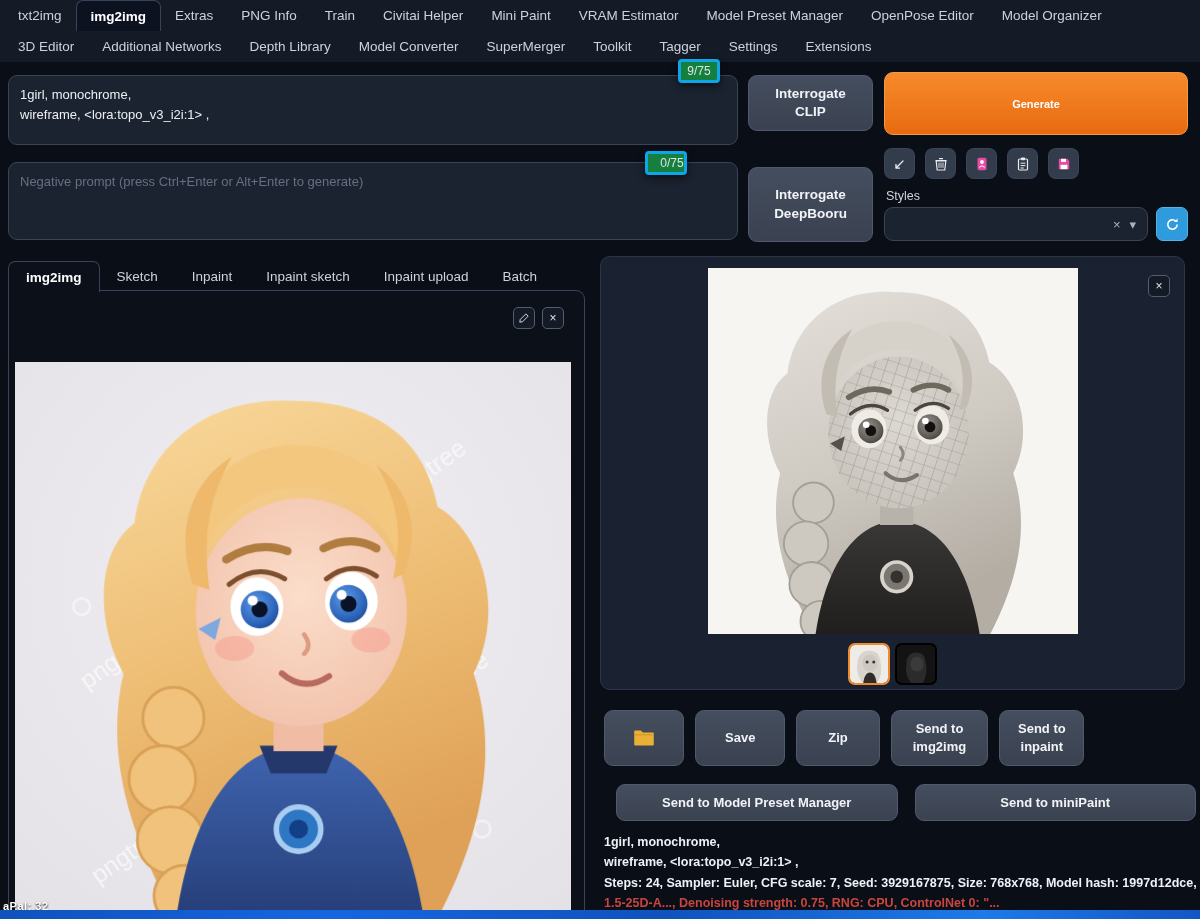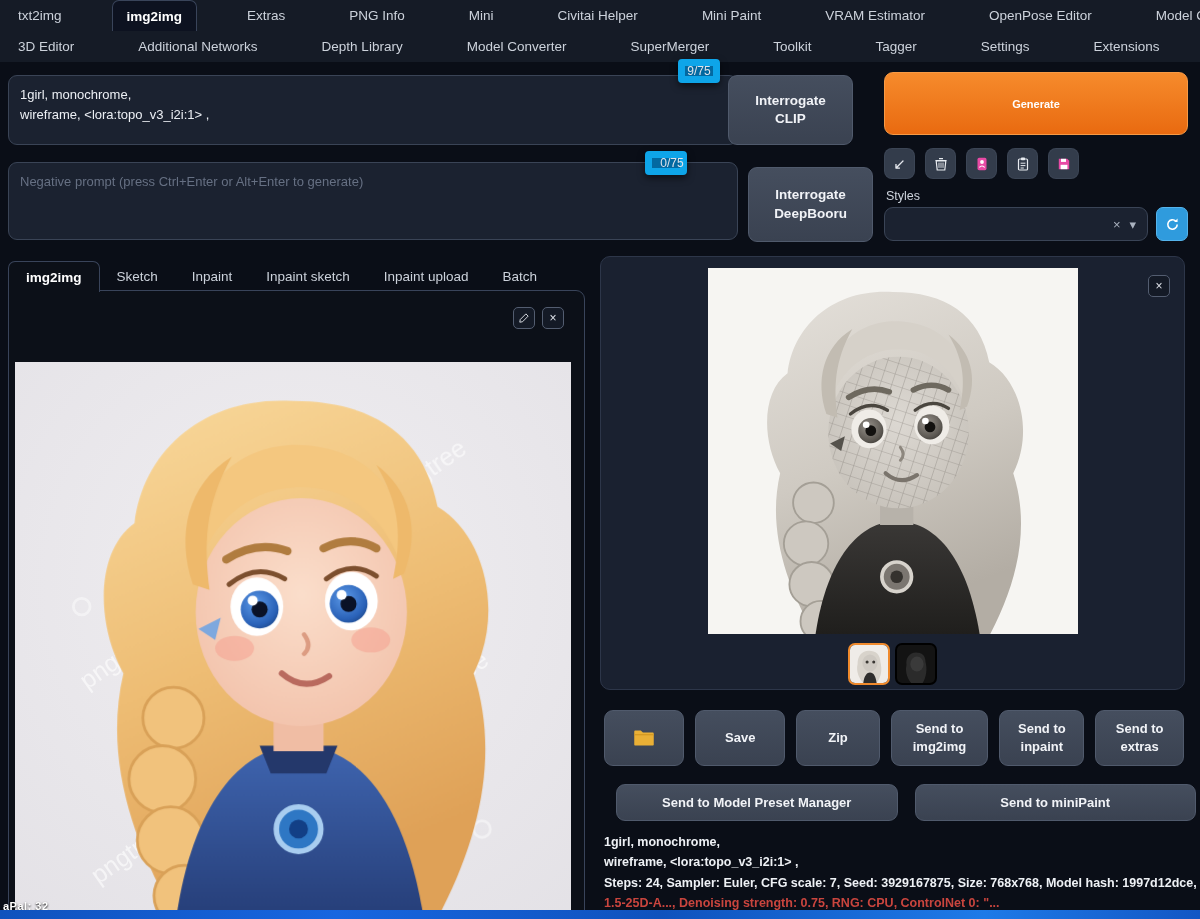--- a/index.html
+++ b/index.html
@@ -7,49 +7,49 @@
   body {
     position:relative;
     background:#0a0e17;
     font-family:"Liberation Sans", sans-serif;
     color:#e5e7eb;
     -webkit-font-smoothing:antialiased;
   }
 
   
   .nav { position:absolute; top:0; left:0; width:1200px; height:62px; background:#151b26; }
-  .nav-row { display:flex; align-items:stretch; height:31px; padding-left:4px;gap:36px; }
+  .nav-row { display:flex; align-items:stretch; height:31px; padding-left:4px; }
   .nav-tab { padding:0 14px; display:flex; align-items:center; font-size:13.5px; color:#ccd2db; cursor:pointer; white-space:nowrap; }
   .nav-tab.active { background:#0d1220; border:1px solid #39445a; border-bottom:none; border-radius:7px 7px 0 0; color:#ffffff; font-weight:700; }
 
   
   .textarea {
     position:absolute; background:#1b2230; border:1px solid #3a4456; border-radius:9px;
     color:#eceff4; font-size:13px; padding:9px 11px; resize:none;
     font-family:"Liberation Sans", sans-serif; line-height:1.5; outline:none;
   }
   .textarea::placeholder { color:#667083; }
   #positive-prompt { left:8px; top:75px; width:730px; height:70px; }
   #negative-prompt { left:8px; top:162px; width:730px; height:78px; }
 
   .counter {
-    position:absolute; width:42px; height:24px; background:#0369a1; border:7px solid #0ea5e9;
+    position:absolute; width:42px; height:24px; background:#15803d; border:3px solid #0ea5e9;
     border-radius:4px; display:flex; align-items:center; justify-content:center;
     font-size:12px; color:#dfe3ea; box-shadow:0 3px 7px rgba(0,0,0,.55); z-index:6;
   }
   #counter-pos { left:678px; top:59px; }
   #counter-neg { left:645px; top:151px;padding-left:12px; }
 
   
   .btn {
     background:linear-gradient(#454e5e,#3a4251); border:1px solid #505a6c; border-radius:9px;
     color:#f1f3f7; font-size:13.5px; font-weight:600; display:flex; align-items:center;
     justify-content:center; text-align:center; cursor:pointer; font-family:inherit; line-height:1.35;
   }
-  #interrogate-clip { position:absolute; left:728px; top:75px; width:125px; height:70px; padding:4px 16px; }
+  #interrogate-clip { position:absolute; left:748px; top:75px; width:125px; height:56px; padding:4px 16px; }
   #interrogate-deepbooru { position:absolute; left:748px; top:167px; width:125px; height:75px; padding:0 27px; }
 
   #generate-btn {
     position:absolute; left:884px; top:72px; width:304px; height:63px;
     background:linear-gradient(#f68b2c,#e96a10); border:1px solid #f79a45; border-radius:9px;
     font-size:11px; font-weight:700; color:#ffffff; display:flex; align-items:center; justify-content:center; cursor:pointer;
   }
 
   .tool-row { position:absolute; left:884px; top:148px; display:flex; gap:10px; }
   .tool-btn {
@@ -127,24 +127,25 @@
 </style>
 </head>
 <body>
 
 <div class="nav">
   <div class="nav-row">
     <div class="nav-tab">txt2img</div>
     <div class="nav-tab active">img2img</div>
     <div class="nav-tab">Extras</div>
     <div class="nav-tab">PNG Info</div>
-    <div class="nav-tab">Mini</div>
+    <div class="nav-tab">Train</div>
     <div class="nav-tab">Civitai Helper</div>
     <div class="nav-tab">Mini Paint</div>
     <div class="nav-tab">VRAM Estimator</div>
+    <div class="nav-tab">Model Preset Manager</div>
     <div class="nav-tab">OpenPose Editor</div>
     <div class="nav-tab">Model Organizer</div>
   </div>
   <div class="nav-row">
     <div class="nav-tab">3D Editor</div>
     <div class="nav-tab">Additional Networks</div>
     <div class="nav-tab">Depth Library</div>
     <div class="nav-tab">Model Converter</div>
     <div class="nav-tab">SuperMerger</div>
     <div class="nav-tab">Toolkit</div>
@@ -397,21 +398,20 @@
   <button class="btn out-btn">
     <svg viewBox="0 0 24 24" width="26" height="26">
       <path d="M3 6c0-.6.4-1 1-1h5l2 2h9c.6 0 1 .4 1 1v10c0 .6-.4 1-1 1H4c-.6 0-1-.4-1-1z" fill="#eab036"></path>
       <path d="M3 9h18" stroke="#d1961f" stroke-width="1"></path>
     </svg>
   </button>
   <button class="btn out-btn">Save</button>
   <button class="btn out-btn">Zip</button>
   <button class="btn out-btn">Send to img2img</button>
   <button class="btn out-btn">Send to inpaint</button>
-  <button class="btn out-btn">Send to extras</button>
 </div>
 
 <div id="out-row2">
   <button class="btn out-btn2">Send to Model Preset Manager</button>
   <button class="btn out-btn2">Send to miniPaint</button>
 </div>
 
 <div id="geninfo">
   <div class="gen-line">1girl, monochrome,</div>
   <div class="gen-line">wireframe, &lt;lora:topo_v3_i2i:1&gt; ,</div>

